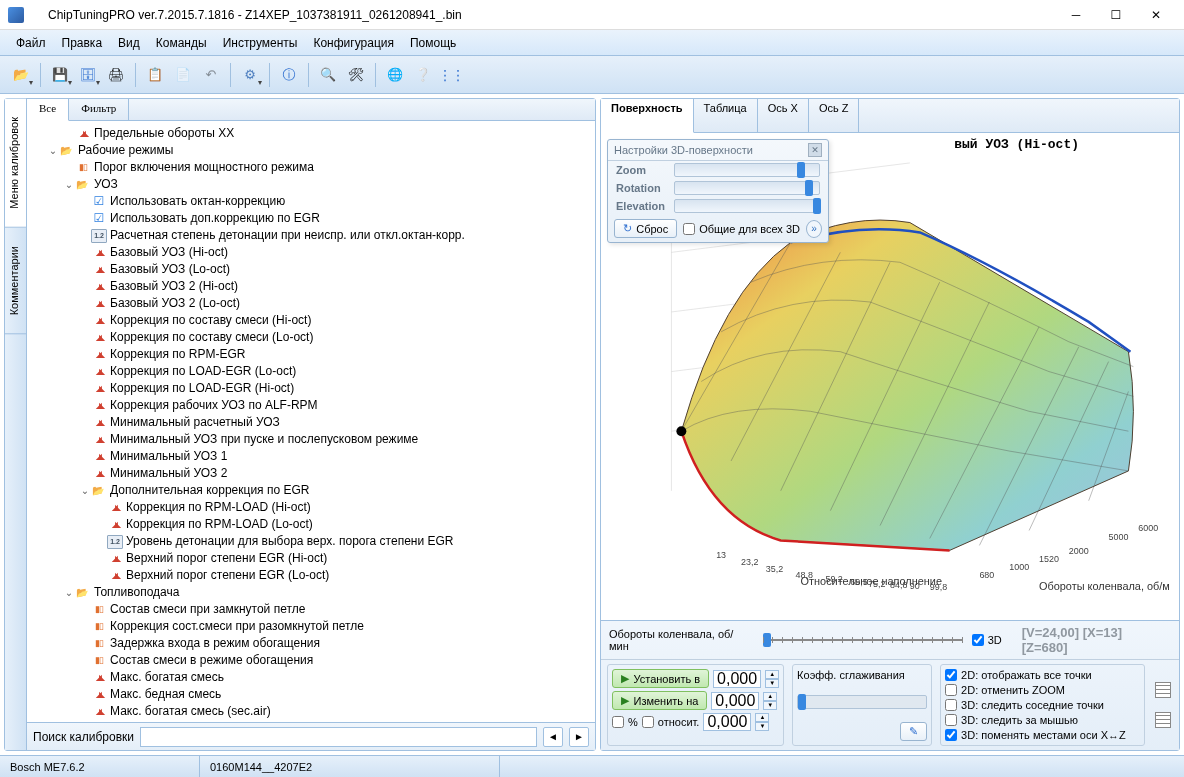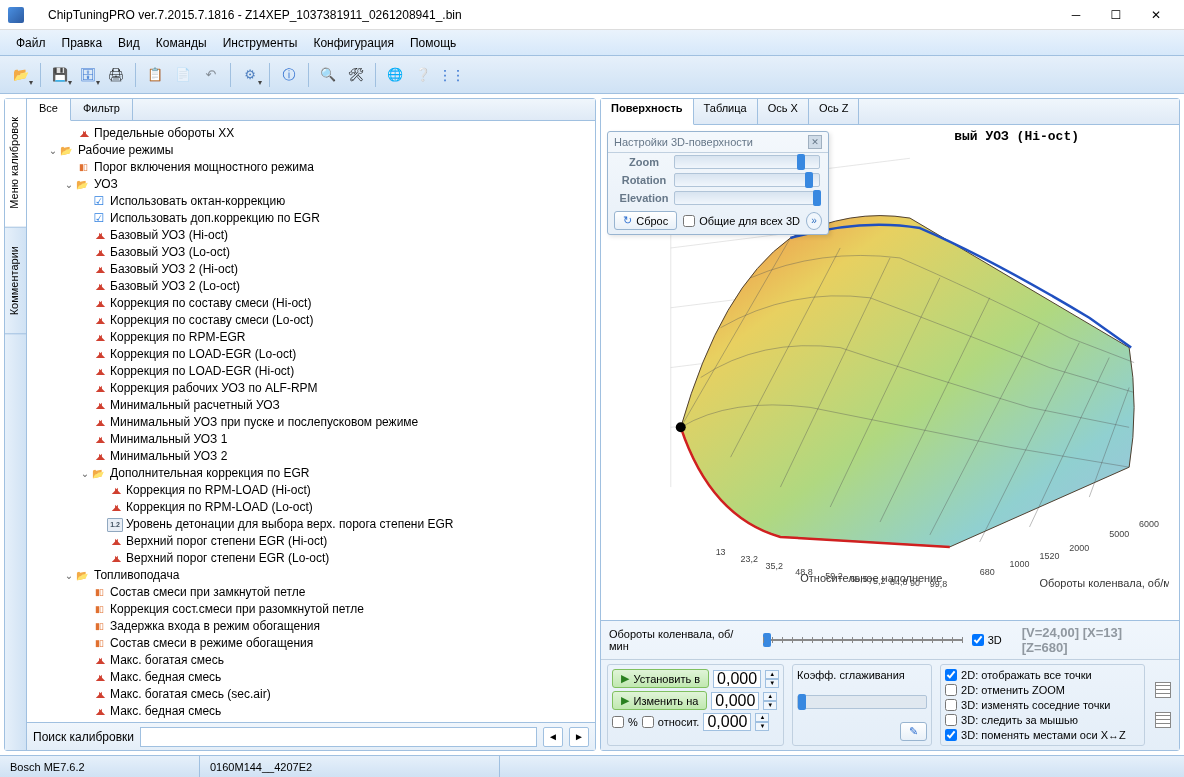--- a/index.html
+++ b/index.html
@@ -14,46 +14,46 @@
 .tbtn { width: 26px; height: 26px; border-radius: 3px; display: flex; align-items: center; justify-content: center; font-size: 14px; position: relative; }
 .tbtn.dd::after { content: "▾"; font-size: 8px; position: absolute; right: 1px; bottom: 1px; color: #444; }
 .sep { width: 1px; height: 24px; background: #a0c0e0; margin: 0 4px; }
 .main { flex: 1; display: flex; padding: 4px; gap: 4px; min-height: 0; }
 .leftpane { width: 592px; display: flex; border: 1px solid #a0c0e0; border-radius: 3px; background: #fff; }
 .vtabs { width: 22px; background: linear-gradient(90deg,#e6f0fa,#d0e2f4); display: flex; flex-direction: column; border-right: 1px solid #a0c0e0; }
 .vtab { writing-mode: vertical-rl; transform: rotate(180deg); padding: 18px 3px; font-size: 11px; border-top: 1px solid #a0c0e0; text-align: center; cursor: default; }
 .vtab.active { background: #fff; }
 .leftbody { flex: 1; display: flex; flex-direction: column; min-width: 0; }
 .htabs { height: 22px; display: flex; border-bottom: 1px solid #a0c0e0; background: linear-gradient(#f0f6fc,#dfeaf6); }
-.htab { padding: 3px 12px; border-right: 1px solid #a0c0e0; font-size: 11px; cursor: default; }
+.htab { padding: 3px 12px; border-right: 1px solid #a0c0e0; font-size: 11px; cursor: default; font-family: Liberation Serif, serif; }
 .htab.active { background: #fff; border-bottom: 1px solid #fff; margin-bottom: -1px; }
 .tree { flex: 1; overflow-y: auto; padding: 4px 2px; font-size: 12px; line-height: 17px; }
 .tree-row { display: flex; align-items: center; white-space: nowrap; padding: 0 2px; cursor: default; }
 .indent { display: inline-block; }
 .toggle { width: 12px; text-align: center; font-size: 10px; color: #666; cursor: pointer; }
 .ticon { width: 16px; height: 14px; margin-right: 3px; display: inline-flex; align-items: center; justify-content: center; font-size: 10px; }
 .ticon.folder { color: #f0a030; }
 .ticon.checkbox::before { content: "☑"; color: #3080e0; font-size: 12px; }
 .ticon.map::before { content: "◢◣"; letter-spacing: -3px; font-size: 8px; }
 .ticon.map { color: #d04030; }
 .ticon.n12 { background: #e8eef6; border: 1px solid #90a8c0; font-size: 7px; font-weight: bold; color: #405060; padding: 0 1px; border-radius: 1px; }
 .ticon.bar::before { content: "▮▯"; letter-spacing: -1px; font-size: 9px; }
 .ticon.bar { color: #e07030; }
 .searchbar { height: 28px; border-top: 1px solid #a0c0e0; display: flex; align-items: center; padding: 0 6px; gap: 6px; background: linear-gradient(#f0f6fc,#e4eef8); }
 .searchbar input { flex: 1; height: 20px; border: 1px solid #a0c0e0; padding: 0 4px; font-size: 12px; }
 .sbtn { width: 20px; height: 20px; border: 1px solid #a0c0e0; background: #fff; font-size: 10px; border-radius: 2px; display: flex; align-items: center; justify-content: center; }
 .rightpane { flex: 1; display: flex; flex-direction: column; border: 1px solid #a0c0e0; border-radius: 3px; background: #fff; min-width: 0; }
-.rtabs { height: 26px; display: flex; background: linear-gradient(#f0f6fc,#dfeaf6); border-bottom: 1px solid #a0c0e0; }
+.rtabs { height: 34px; display: flex; background: linear-gradient(#f0f6fc,#dfeaf6); border-bottom: 1px solid #a0c0e0; }
 .rtab { padding: 3px 10px; border-right: 1px solid #a0c0e0; font-size: 11px; cursor: default; }
 .rtab.active { background: #fff; border-bottom: 1px solid #fff; margin-bottom: -1px; font-weight: bold; }
 .chartarea { flex: 1; position: relative; background: #fff; min-height: 0; }
 .panel3d { position: absolute; top: 6px; left: 6px; width: 222px; background: linear-gradient(#f4f8fc,#e8f0f8); border: 1px solid #98b4d0; border-radius: 3px; padding: 0; font-size: 11px; box-shadow: 2px 2px 4px rgba(0,0,0,0.1); z-index: 10; }
 .panel3d .phdr { display: flex; align-items: center; justify-content: space-between; padding: 3px 6px; border-bottom: 1px solid #c0d0e0; color: #667788; }
 .panel3d .pclose { width: 14px; height: 14px; background: #d0dce8; display: flex; align-items: center; justify-content: center; font-size: 9px; border: 1px solid #a0b0c0; cursor: pointer; }
-.panel3d .prow { display: flex; align-items: center; padding: 2px 8px; gap: 2px; text-align: center; }
+.panel3d .prow { display: flex; align-items: center; padding: 2px 8px; gap: 2px; }
 .panel3d .plabel { width: 56px; font-weight: bold; color: #667788; }
 .panel3d .pslider { flex: 1; height: 14px; background: linear-gradient(#d8e4f0,#f0f6fc); border: 1px solid #b0c4d8; border-radius: 2px; position: relative; }
 .panel3d .pslider .thumb { position: absolute; top: -2px; width: 8px; height: 16px; background: #3888e0; border-radius: 2px; }
 .panel3d .pfoot { display: flex; align-items: center; padding: 4px 6px; gap: 6px; }
 .btn { border: 1px solid #98b4d0; background: linear-gradient(#fff,#e8f0f8); padding: 2px 8px; border-radius: 3px; font-size: 11px; cursor: pointer; display: inline-flex; align-items: center; gap: 4px; }
 .btn.green { background: linear-gradient(#e0f4d8,#c0e8b0); border-color: #80c060; }
 .roundbtn { width: 18px; height: 18px; border-radius: 50%; border: 1px solid #98b4d0; background: #f0f6fc; display: flex; align-items: center; justify-content: center; font-size: 10px; color: #3070c0; }
 .charttitle { position: absolute; top: 4px; right: 100px; font-weight: bold; font-size: 13px; font-family: Liberation Mono, monospace; }
 .surface-wrap { position: absolute; top: 20px; left: 10px; right: 10px; bottom: 10px; }
 .bottomctrl { border-top: 1px solid #a0c0e0; background: linear-gradient(#f0f6fc,#e4eef8); }
@@ -197,20 +197,26 @@
           </div>
           <div class="tree-row">
             <span class="indent" style="width: 48px;"></span>
             <span class="toggle"></span>
             <span class="ticon checkbox"></span>
             <span>Использовать доп.коррекцию по EGR</span>
           </div>
           <div class="tree-row">
             <span class="indent" style="width: 48px;"></span>
             <span class="toggle"></span>
+            <span class="ticon n12">1.2</span>
+            <span>Расчетная степень детонации при неиспр. или откл.октан-корр.</span>
+          </div>
+          <div class="tree-row">
+            <span class="indent" style="width: 48px;"></span>
+            <span class="toggle"></span>
             <span class="ticon map"></span>
             <span>Базовый УОЗ (Hi-oct)</span>
           </div>
           <div class="tree-row">
             <span class="indent" style="width: 48px;"></span>
             <span class="toggle"></span>
             <span class="ticon map"></span>
             <span>Базовый УОЗ (Lo-oct)</span>
           </div>
           <div class="tree-row">
@@ -589,21 +595,21 @@
           <label class="chk">
               <input type="checkbox" checked="" style="">
               <span>2D: отображать все точки</span>
             </label>
           <label class="chk">
               <input type="checkbox" style="">
               <span>2D: отменить ZOOM</span>
             </label>
           <label class="chk">
               <input type="checkbox" style="">
-              <span>3D: изменять соседние точки</span>
+              <span>3D: следить соседние точки</span>
             </label>
           <label class="chk">
               <input type="checkbox" style="">
               <span>3D: следить за мышью</span>
             </label>
           <label class="chk">
               <input type="checkbox" checked="" style="">
               <span>3D: поменять местами оси X↔Z</span>
             </label>
         </div>

